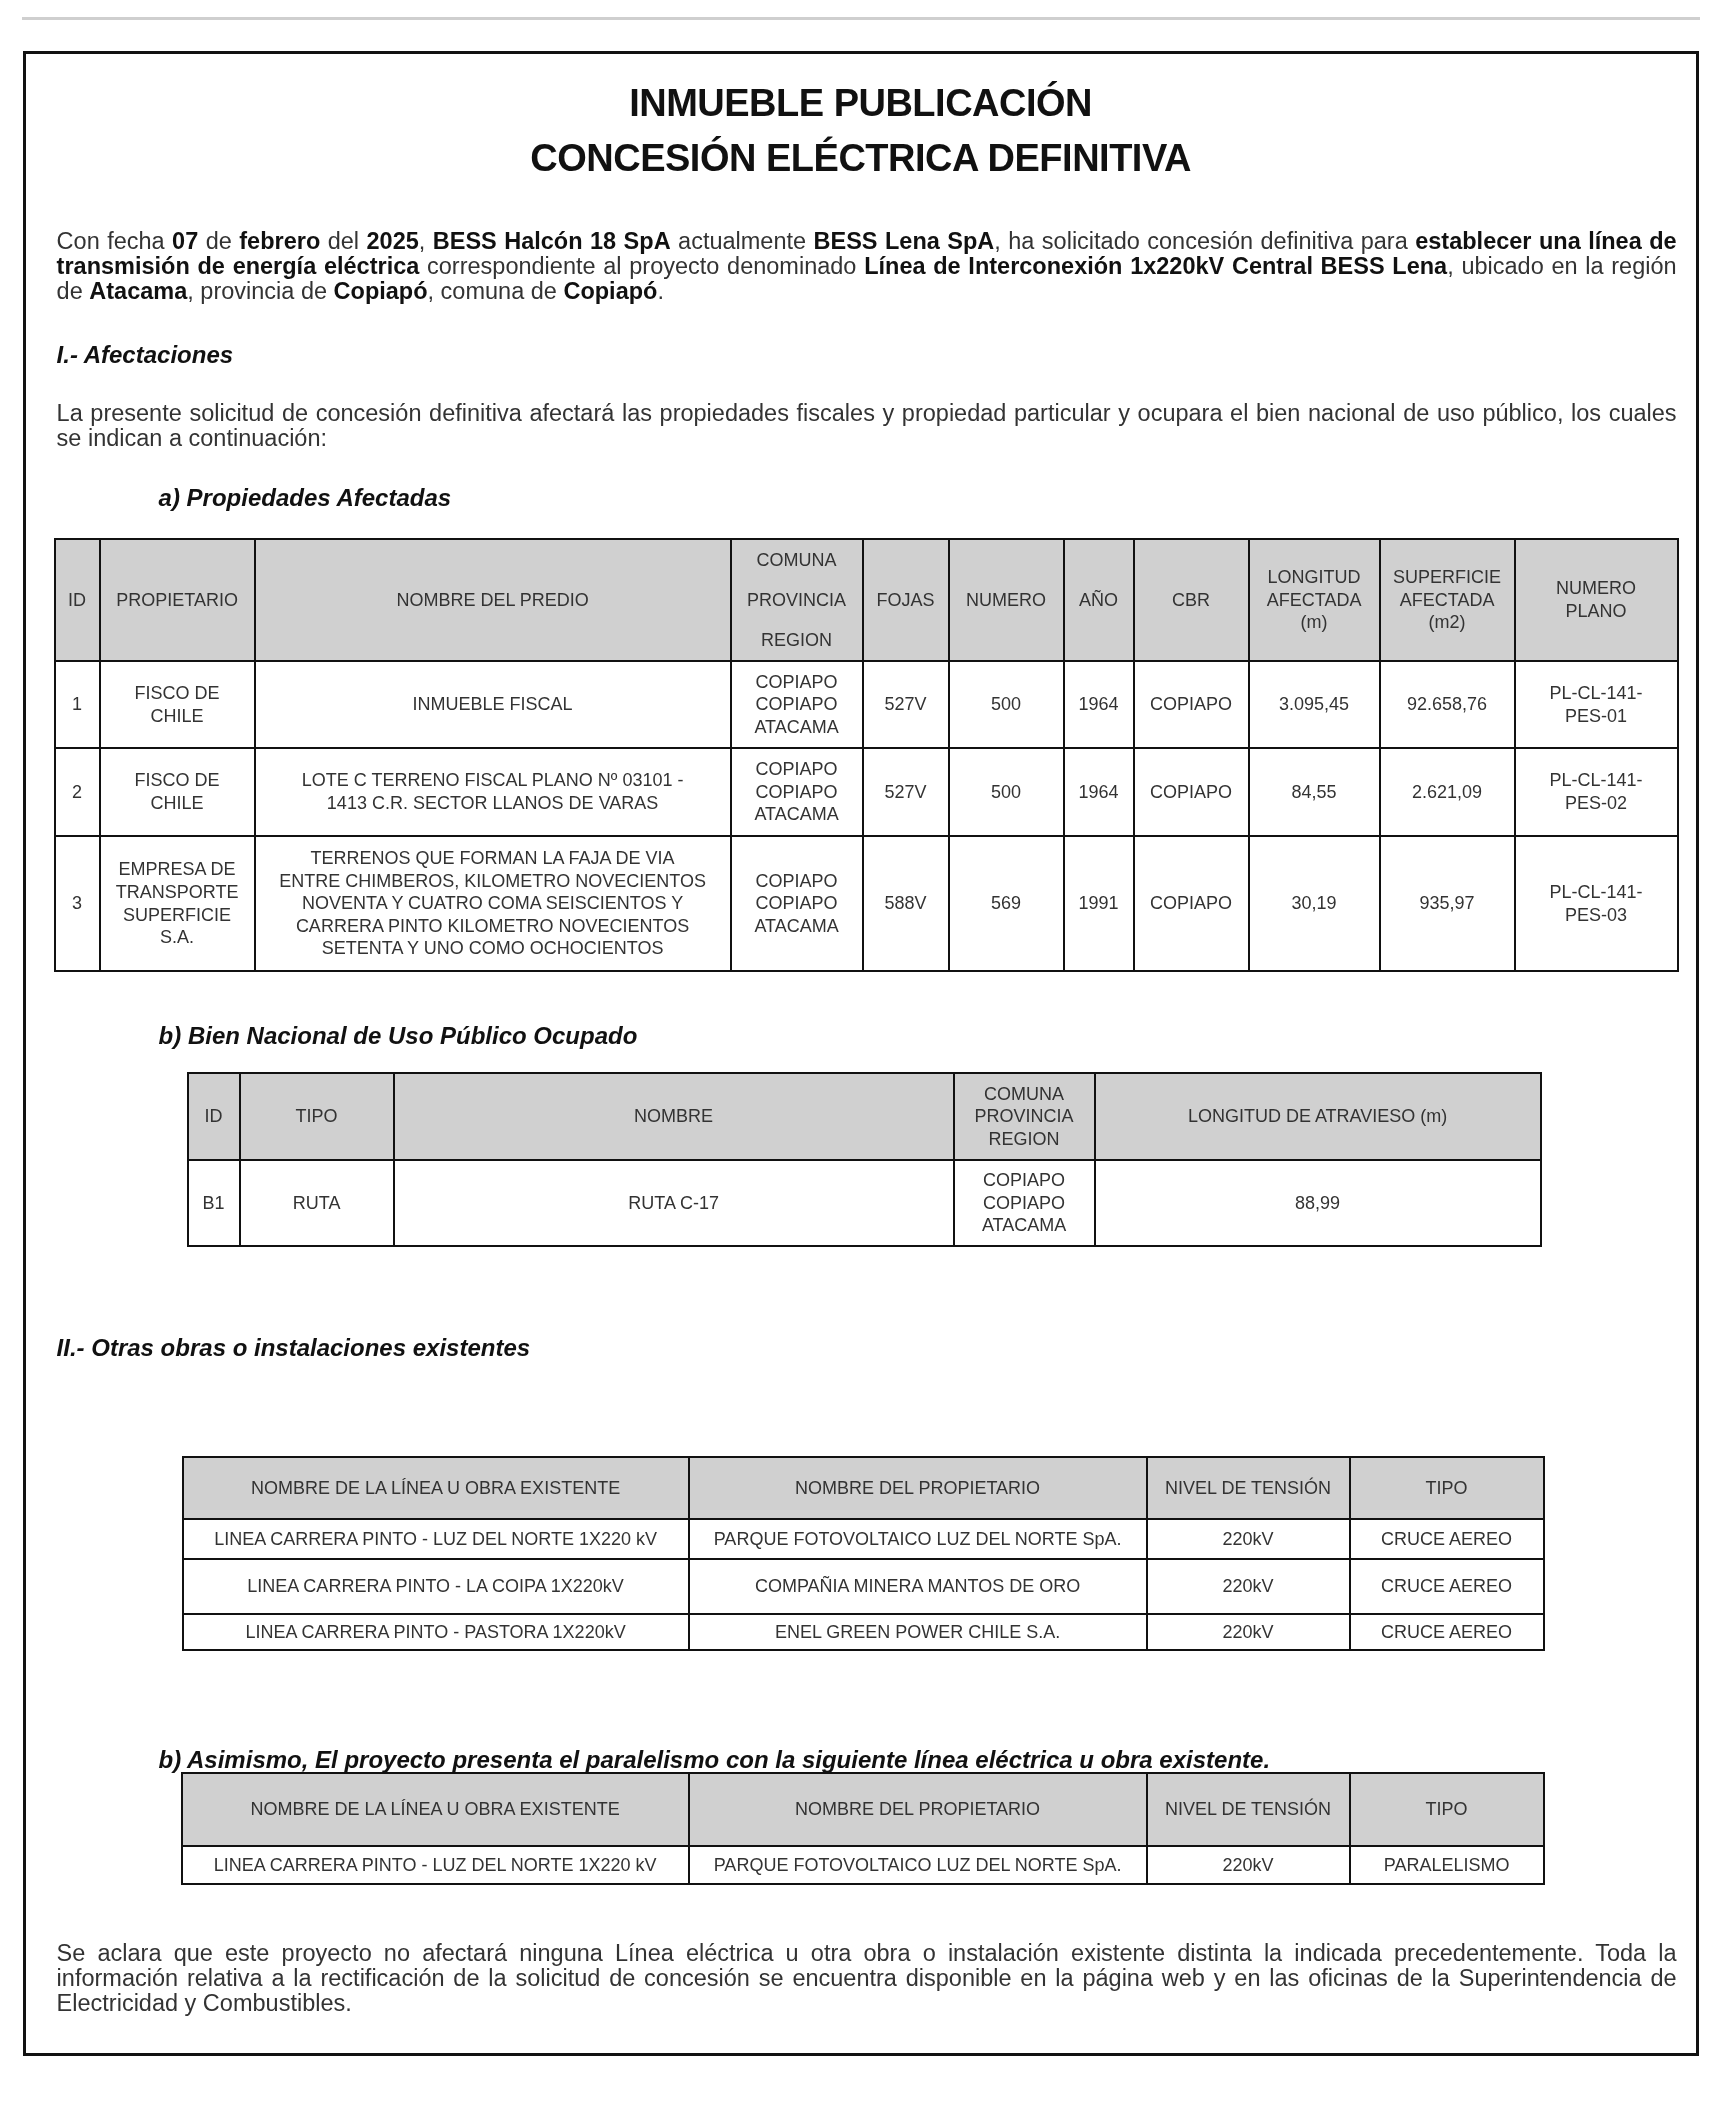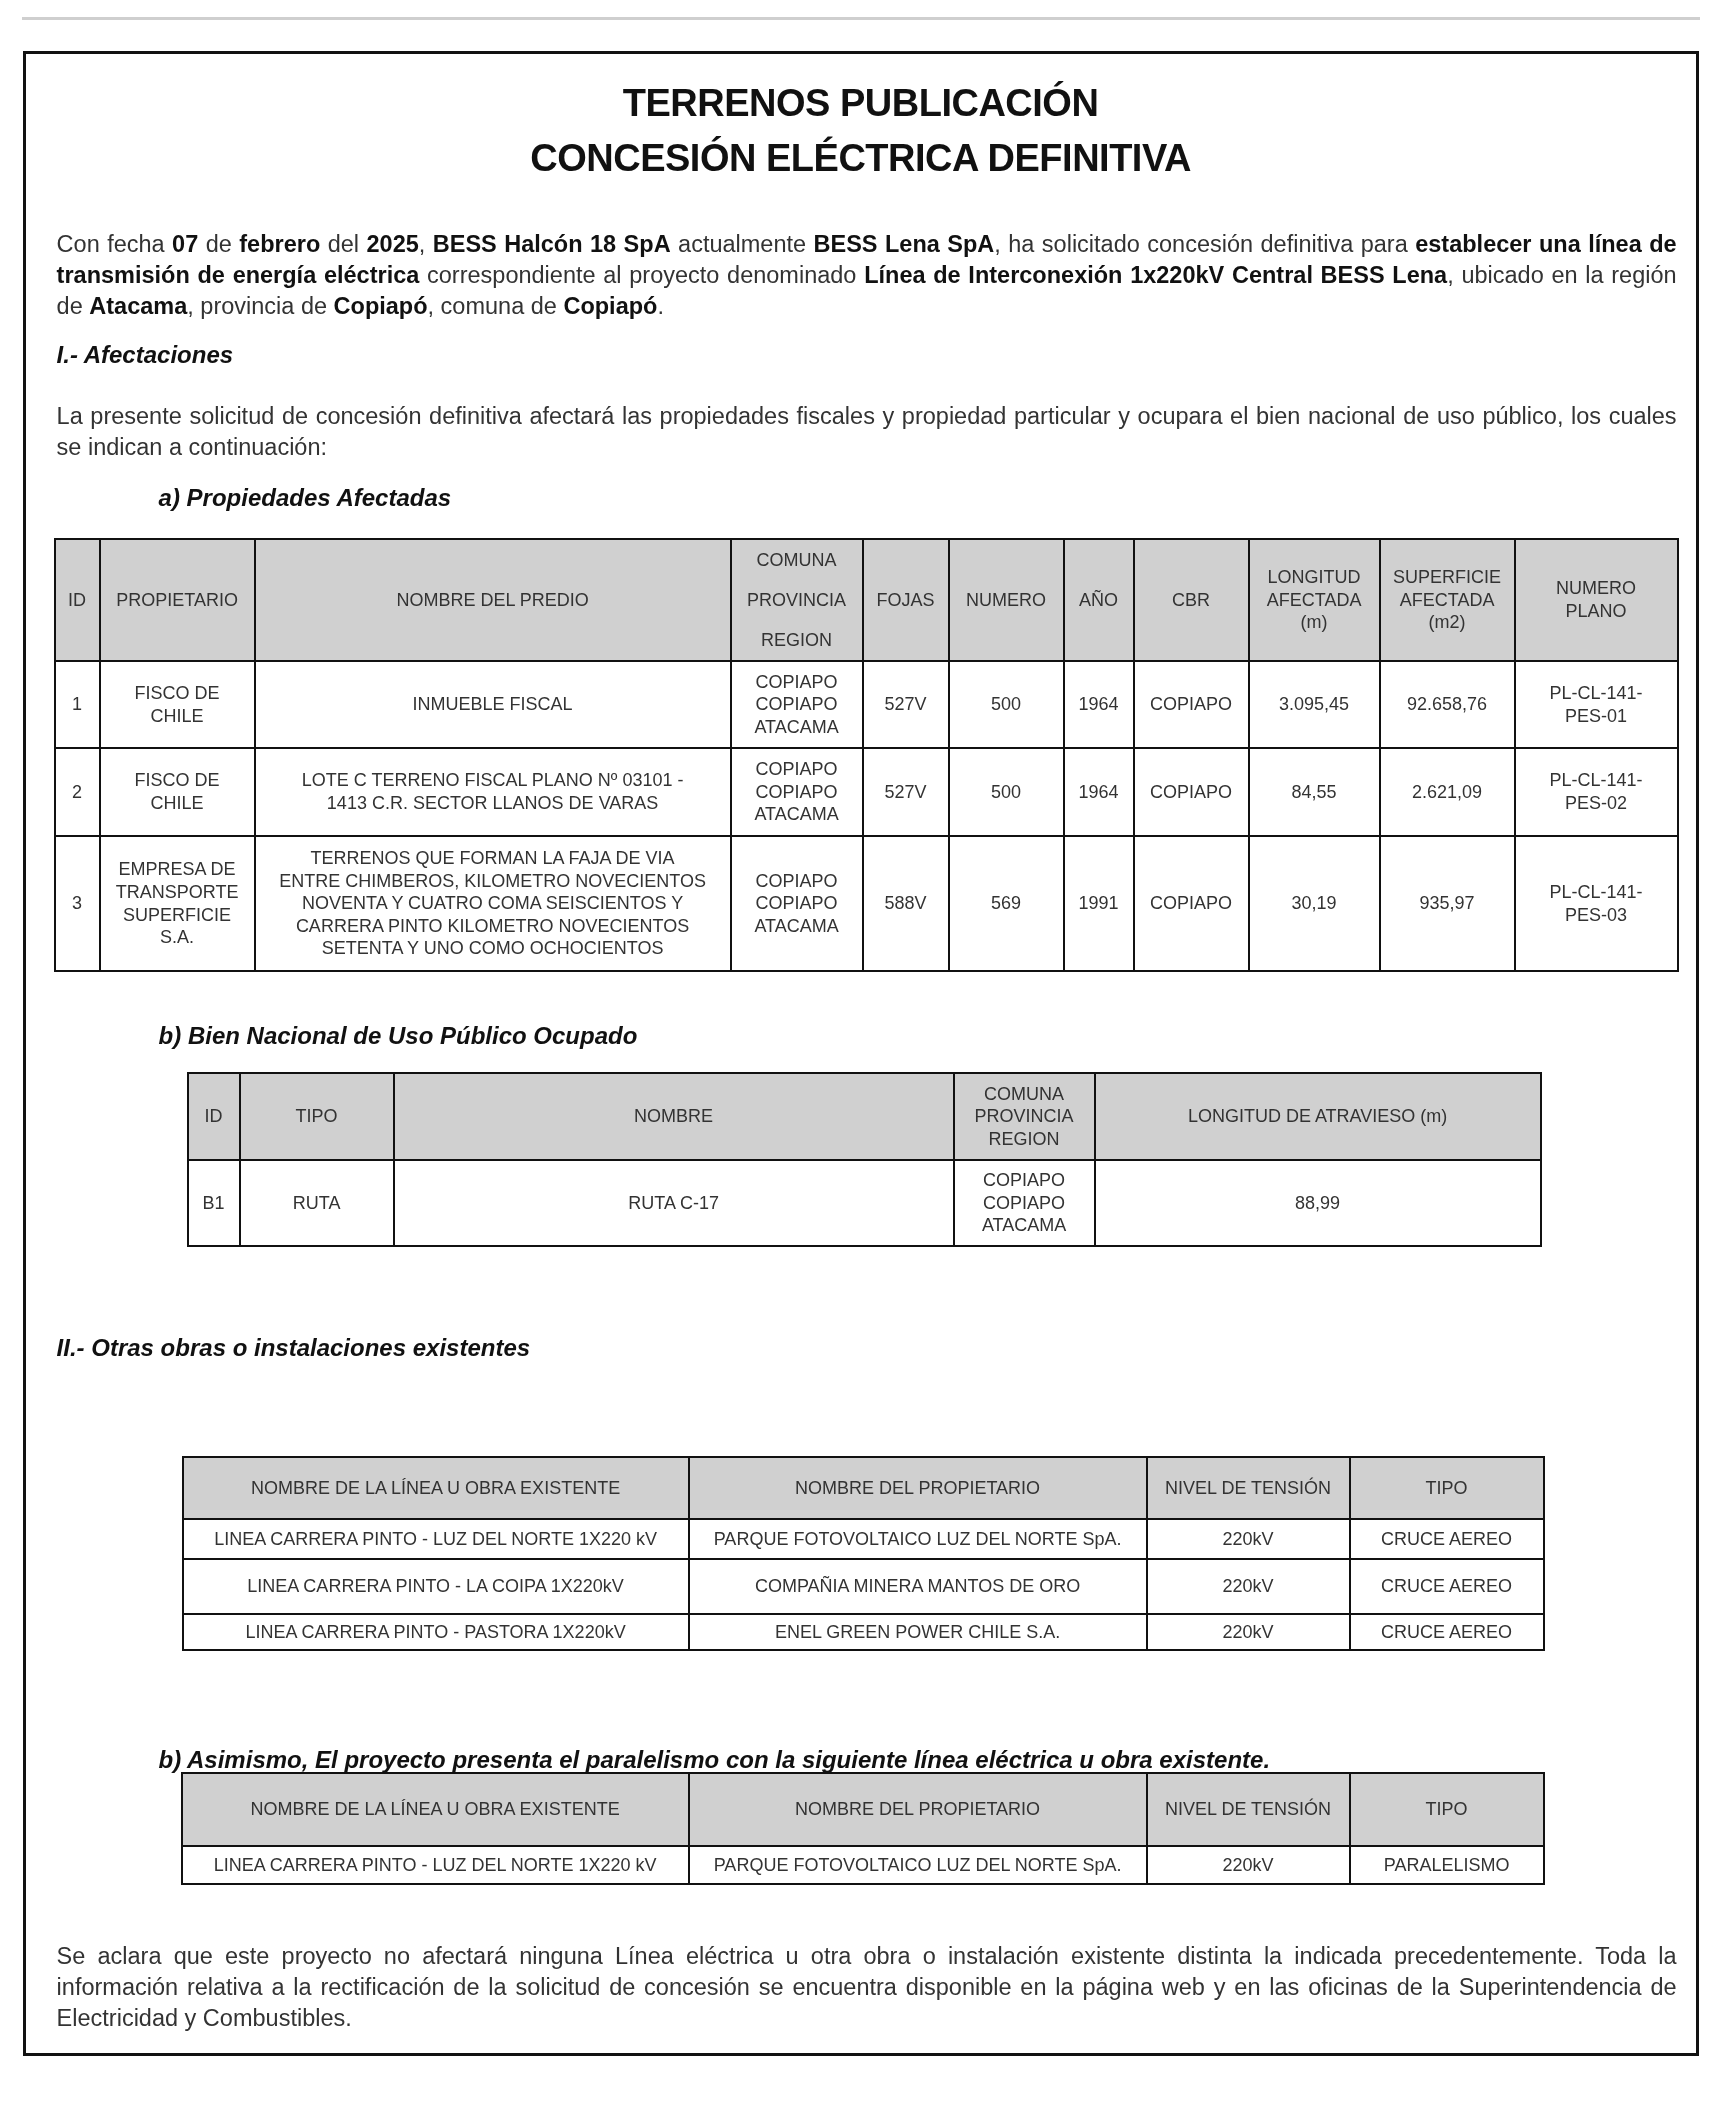--- a/index.html
+++ b/index.html
@@ -4,39 +4,39 @@
 <style>
   html, body { margin: 0; padding: 0; background: #ffffff; }
   body { width: 1729px; height: 2110px; position: relative; overflow: hidden;
          font-family: "Liberation Sans", sans-serif; color: #2b2b2b; }
   .top-rule { position: absolute; left: 21.7px; top: 17px; width: 1678px; height: 2.8px; background: #cfcfcf; }
   .frame { position: absolute; left: 22.6px; top: 51px; width: 1670px; height: 1999px;
            border: 3.8px solid #111; background: #fff; }
   .abs { position: absolute; }
   .title { left: 0; width: 100%; text-align: center; font-weight: bold; font-size: 38px;
            color: #111; letter-spacing: -0.5px; }
-  .para { left: 31px; width: 1620px; font-size: 23.5px; line-height: 31px; color: #333; text-align: justify; }
+  .para { left: 31px; width: 1620px; font-size: 23.5px; line-height: 25px; color: #333; text-align: justify; }
   .para b { color: #111; }
   .h2 { font-weight: bold; font-size: 24px; color: #111; font-style: italic; }
   table.t { position: absolute; border-collapse: collapse; table-layout: fixed;
             font-size: 18px; color: #333; }
   table.t th, table.t td { border: 2.8px solid #111; text-align: center; vertical-align: middle;
             padding: 0 3.8px; line-height: 22.6px; font-weight: normal; }
   table.t th { background: #d0d0d0; }
   table.t td { background: #fff; }
   .ml span { display: block; }
 </style>
 </head>
 <body>
 
 <div class="top-rule"></div>
 
 <div class="frame">
 
-  <div class="abs title" style="top:28px;">TERRENOS PUBLICACIÓN</div>
+  <div class="abs title" style="top:28px;">INMUEBLE PUBLICACIÓN</div>
   <div class="abs title" style="top:83px;">CONCESIÓN ELÉCTRICA DEFINITIVA</div>
 
   <div class="abs para" style="top:175px;"><span>Con fecha </span><b>07</b><span> de </span><b>febrero</b><span> del </span><b>2025</b><span>, </span><b>BESS Halcón 18 SpA</b><span> actualmente </span><b>BESS Lena SpA</b><span>, ha solicitado concesión definitiva para </span><b>establecer una línea de transmisión de energía eléctrica</b><span> correspondiente al proyecto denominado </span><b>Línea de Interconexión 1x220kV Central BESS Lena</b><span>, ubicado en la región de </span><b>Atacama</b><span>, provincia de </span><b>Copiapó</b><span>, comuna de </span><b>Copiapó</b><span>.</span></div>
 
   <div class="abs h2" style="left:31px; top:287px;">I.- Afectaciones</div>
 
   <div class="abs para" style="top:347px;">La presente solicitud de concesión definitiva afectará las propiedades fiscales y propiedad particular y ocupara el bien nacional de uso público, los cuales se indican a continuación:</div>
 
   <div class="abs h2" style="left:133px; top:430px;">a) Propiedades Afectadas</div>
 

